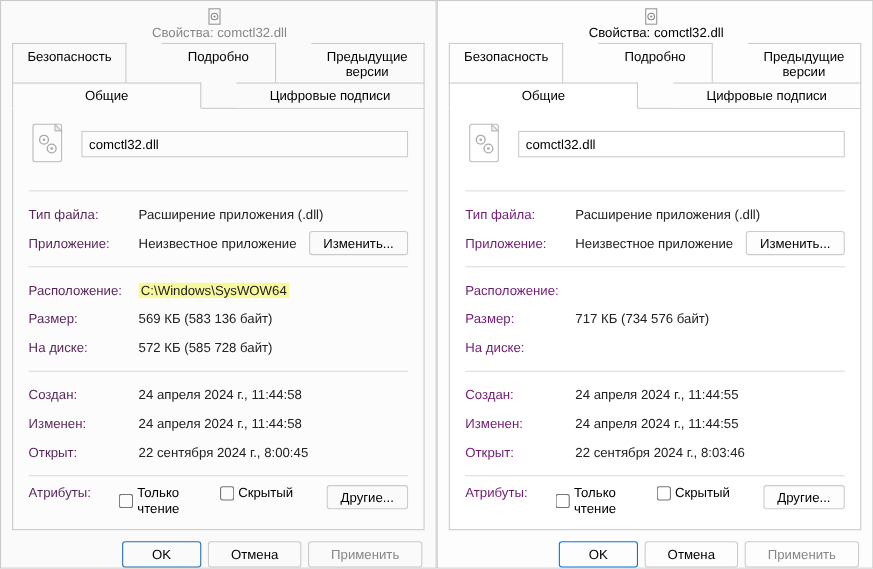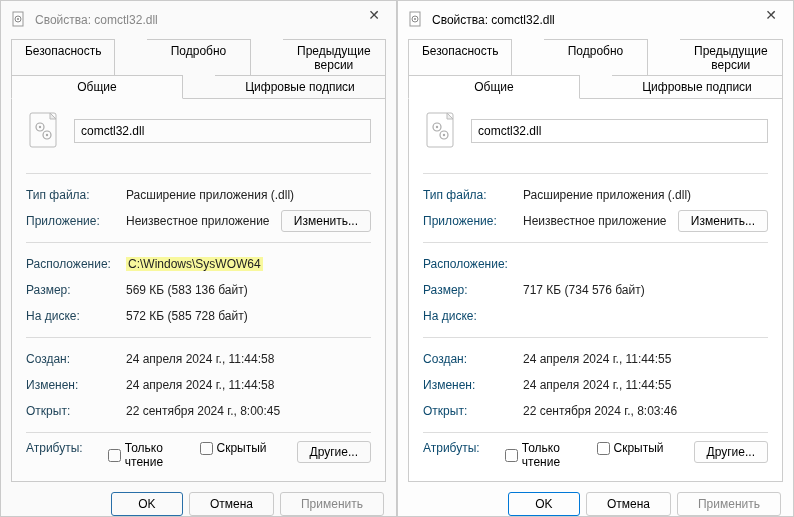--- a/index.html
+++ b/index.html
@@ -2,21 +2,21 @@
 <html><head>
 <meta charset="utf-8">
 <style>
 * { box-sizing: border-box; margin: 0; padding: 0; }
 body { font-family: "Segoe UI", Tahoma, sans-serif; font-size: 12px; background: #f0f0f0; width: 794px; height: 517px; overflow: hidden; display: flex; }
 
 .dialog { background: #fdfdfd; border: 1px solid #ccc; width: 397px; height: 517px; display: flex; flex-direction: column; }
 .dialog.inactive { filter: saturate(0.6) brightness(0.99); }
 .dialog.inactive .titlebar { color: #888; }
 
-.titlebar { display: flex; align-items: flex-end; padding: 6px 8px 6px 10px; height: 32px; }
+.titlebar { display: flex; align-items: center; padding: 6px 8px 6px 10px; height: 32px; flex-direction: column; }
 .titlebar-icon { width: 16px; height: 16px; margin-right: 8px; display: flex; align-items: center; justify-content: center; }
 .title-text { flex: 1; font-size: 12px; }
 .close-btn { width: 28px; height: 24px; display: flex; align-items: center; justify-content: center; font-size: 14px; cursor: pointer; color: #444; }
 
 .tabs-area { padding: 6px 10px 0 10px; }
 .tabs-row { display: flex; gap: 32px; }
 .tab { border: 1px solid #ccc; border-bottom: none; padding: 4px 0; text-align: center; font-size: 12px; background: #fdfdfd; cursor: pointer; position: relative; }
 .tabs-row.row1 .tab { flex: 1; }
 .tabs-row.row2 { margin-top: -1px; }
 .tabs-row.row2 .tab { flex: 1; }
@@ -25,21 +25,21 @@
 
 .tab-content { border: 1px solid #ccc; margin: 0 10px; padding: 12px 14px; flex: 1; background: #fff; display: flex; flex-direction: column; }
 
 .file-header { display: flex; align-items: center; margin-bottom: 14px; }
 .file-icon { width: 36px; height: 40px; margin-right: 12px; display: flex; align-items: center; justify-content: center; }
 .filename-input { flex: 1; border: 1px solid #ccc; padding: 4px 6px; font-size: 12px; background: #fff; }
 
 .divider { border: none; border-top: 1px solid #ddd; margin: 8px 0; }
 
 .prop-row { display: flex; align-items: center; min-height: 26px; }
-.prop-label { width: 100px; color: #0c4a6e; }
+.prop-label { width: 100px; color: #701a75; }
 .prop-value { flex: 1; color: #222; }
 .highlight { background: #ffff66; padding: 0 2px; }
 
 .change-btn { border: 1px solid #ccc; background: #fdfdfd; padding: 3px 12px; font-size: 12px; cursor: pointer; border-radius: 3px; }
 
 .attr-row { display: flex; align-items: flex-start; gap: 18px; }
 .checkbox-wrap { display: flex; align-items: center; gap: 4px; margin-right: 12px; }
 .checkbox-wrap input { cursor: pointer; }
 
 .bottom-bar { display: flex; justify-content: flex-end; gap: 6px; padding: 10px 12px; }

